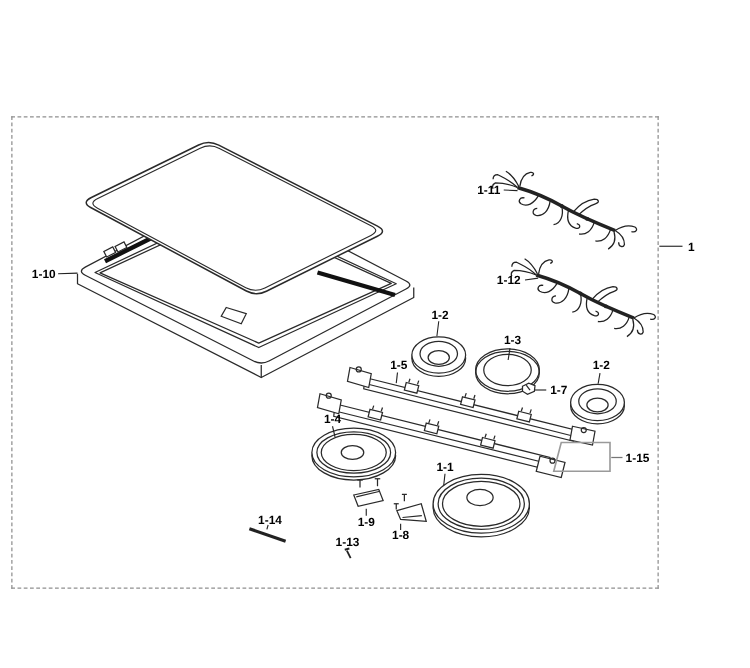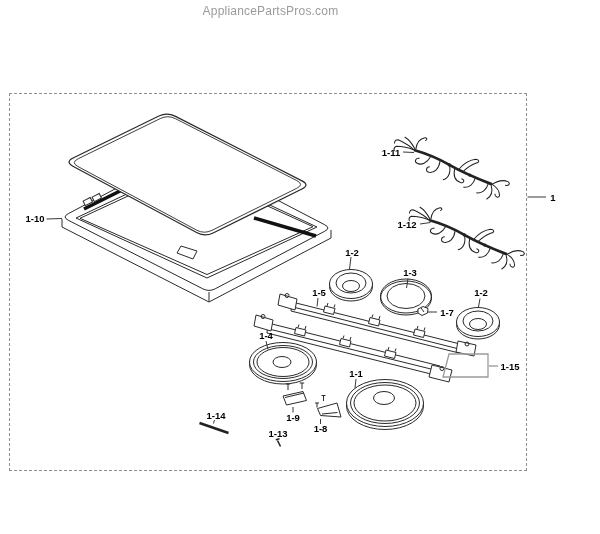--- a/index.html
+++ b/index.html
@@ -14,21 +14,20 @@
         fill:#000;text-anchor:middle;}
   .ln{stroke:#2a2a2a;fill:none;stroke-width:1;}
   .lnw{stroke:#2a2a2a;fill:#fff;stroke-width:1;}
   .leader{stroke:#222;stroke-width:.9;fill:none;}
 </style>
 </head>
 <body>
 
 <div class="page">
 
-  <div class="site-header">AppliancePartsPros.com</div>
 
   <div class="border-box"></div>
 
   <svg width="600" height="534" viewBox="0 0 600 534">
 
     <defs>
       <g id="harness" stroke="#222" fill="none" stroke-width="1.1">
         <path d="M0,0 C14,4 26,9 38,16 C52,24 66,30 84,37" stroke-width="3"></path>
         <path d="M0,0 C-7,-3 -13,-4 -19,-4 c-2,1 -3,3 -2,5"></path>
         <path d="M0,0 C-6,-6 -11,-8 -17,-11 c-3,0 -4,2 -4,4"></path>

